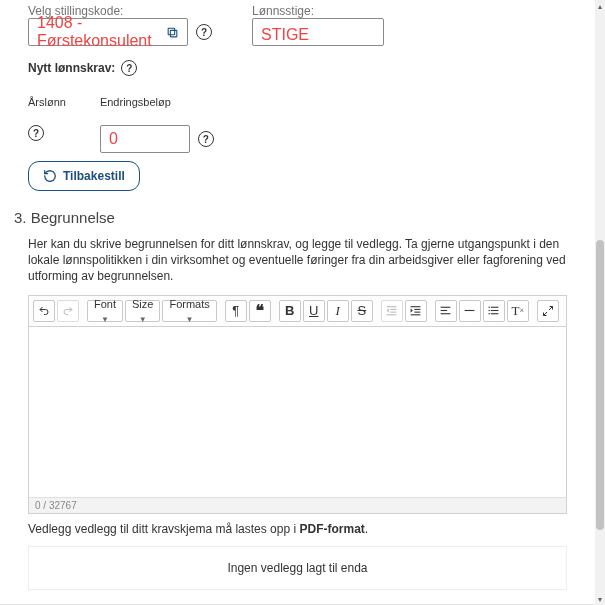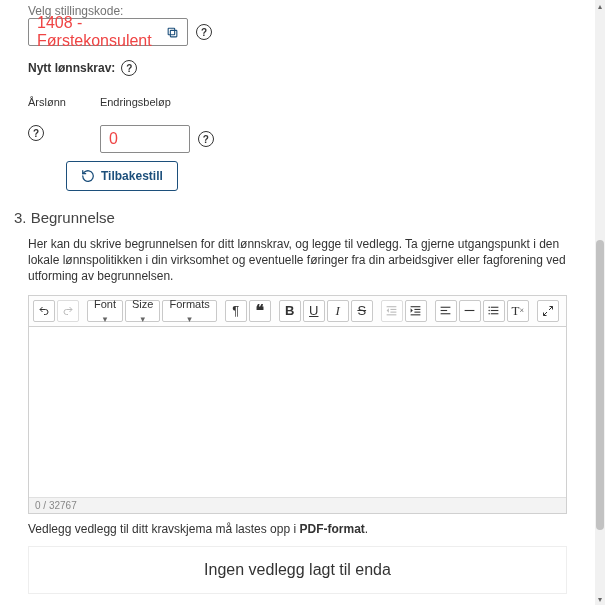--- a/index.html
+++ b/index.html
@@ -12,37 +12,37 @@
 .field-wrap{display:flex;align-items:center;gap:8px;}
 .inp{height:28px;border:1px solid #8a8a8a;border-radius:2px;padding:0 8px;font-size:16px;color:#ef4444;background:#fff;}
 .inp.code{width:160px;display:flex;align-items:center;justify-content:space-between;}
 .inp.stige{width:132px;padding-top:7px;}
 .inp.num{width:110px;}
 .inp.chg{width:90px;}
 .help{width:16px;height:16px;border:1.3px solid #333;border-radius:50%;display:flex;align-items:center;justify-content:center;font-size:10px;font-weight:bold;color:#333;cursor:pointer;}
 .copy-icon svg{display:block;}
 .sub{font-size:12px;font-weight:600;margin-bottom:20px;display:flex;align-items:center;gap:6px;}
 .mini{font-size:11px;color:#333;margin-bottom:17px;}
-.btn{display:inline-flex;align-items:center;gap:6px;height:30px;padding:0 14px;border-radius:3px;font-size:12px;font-weight:bold;cursor:pointer;margin-left:38px;}
+.btn{display:inline-flex;align-items:center;gap:6px;height:30px;padding:0 14px;border-radius:11px;font-size:12px;font-weight:bold;cursor:pointer;}
 .btn-outline{border:1.5px solid #1c4f7b;color:#1c4f7b;background:#fff;}
 .undo-icon svg{display:block;}
 h3.section-title{font-size:15px;font-weight:400;color:#444;margin:18px 0 10px 14px;}
 .desc{font-size:12px;color:#333;line-height:1.35;margin:0 28px 10px 28px;}
 .editor{margin:0 28px 4px 28px;border:1px solid #d0d0d0;}
 .toolbar{display:flex;align-items:center;gap:2px;padding:4px 4px;border-bottom:1px solid #d0d0d0;background:#fdfdfd;flex-wrap:nowrap;}
 .tb{height:22px;min-width:22px;border:1px solid #c9c9c9;border-radius:2px;background:#fff;display:flex;align-items:center;justify-content:center;font-size:13px;color:#333;cursor:pointer;padding:0 3px;}
 .tb.disabled{color:#bbb;border-color:#ddd;}
 .tb.dd{gap:4px;padding:0 6px;font-size:11px;flex-direction:column;}
 .tb.dd .chev{font-size:9px;color:#666;}
 .tb-group{display:flex;gap:2px;margin-right:6px;}
 .editor-body{height:170px;background:#fff;}
 .editor-foot{display:flex;justify-content:flex-start;padding:2px 6px;font-size:10px;color:#888;background:#f3f3f3;border-top:1px solid #e0e0e0;}
 .attach-note{font-size:12px;color:#333;margin:8px 28px 10px 28px;}
 .attach-note b{font-weight:bold;}
-.no-attach{margin:0 28px 14px 28px;border:1px solid #eee;background:#fff;text-align:center;padding:14px 0;font-size:16px;color:#333;}
+.no-attach{margin:0 28px 14px 28px;border:1px solid #eee;background:#fff;text-align:center;padding:14px 0;font-size:12px;color:#333;}
 .add-attach-wrap{padding:10px 24px 18px 26px;border-top:1px solid #e3e3e3;}
 .scrollbar{position:absolute;right:0;top:0;width:10px;height:100%;background:#f1f1f1;}
 .scroll-up,.scroll-dn{position:absolute;left:0;width:10px;height:12px;display:flex;align-items:center;justify-content:center;font-size:8px;color:#666;}
 .scroll-up{top:0;}
 .scroll-dn{bottom:0;}
 .scroll-thumb{position:absolute;left:1px;width:8px;background:#c2c2c2;border-radius:4px;}
 </style>
 </head>
 <body>
 
@@ -57,20 +57,24 @@
             <span class="copy-icon">
               <svg width="13" height="13" viewBox="0 0 24 24" fill="none" stroke="#1c4f7b" stroke-width="2">
                   <rect x="8" y="8" width="12" height="12" rx="1"></rect>
                   <rect x="4" y="4" width="12" height="12" rx="1"></rect>
                 </svg>
             </span>
           </div>
           <span class="help">?</span>
         </div>
       </div>
+      <div class="col">
+        <span class="lbl">Lønnsstige:</span>
+        <div class="inp stige">STIGE</div>
+      </div>
     </div>
 
     <div class="sub">
       <span>Nytt lønnskrav:</span>
       <span class="help">?</span>
     </div>
     <div class="row" style="gap:34px;margin-bottom:8px;">
       <div class="col">
         <span class="mini">Årslønn</span>
         <div class="field-wrap">

